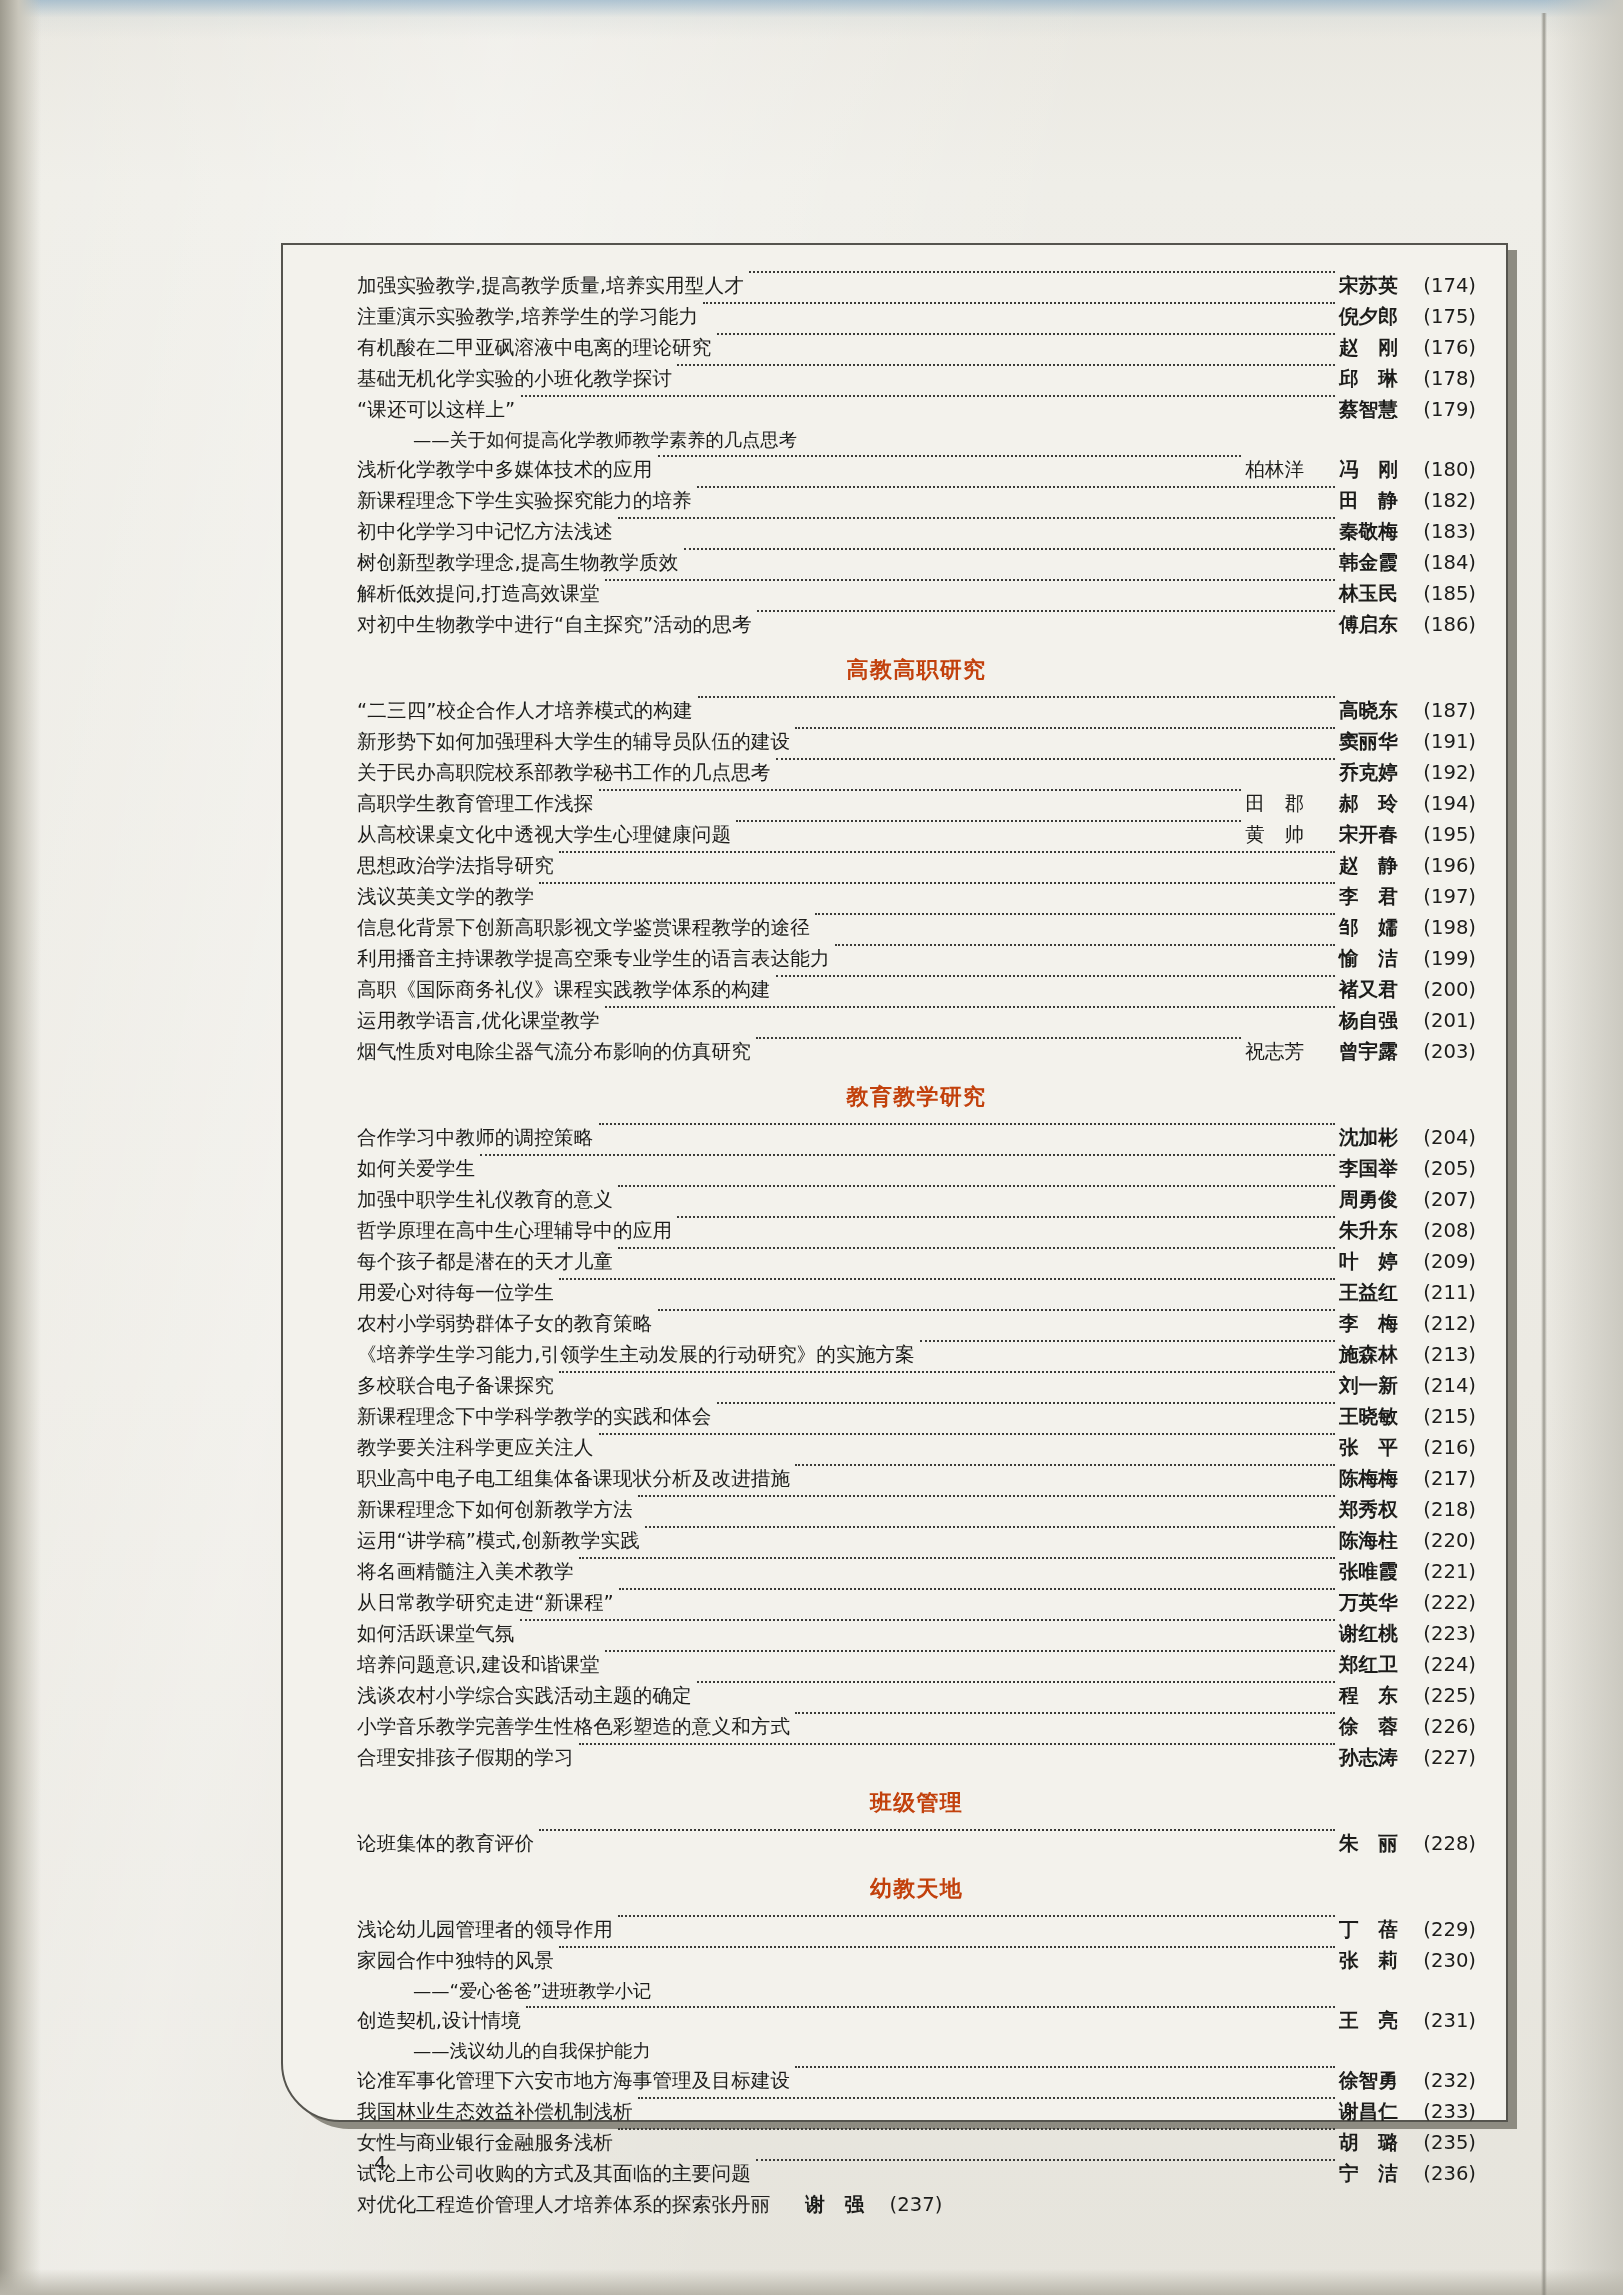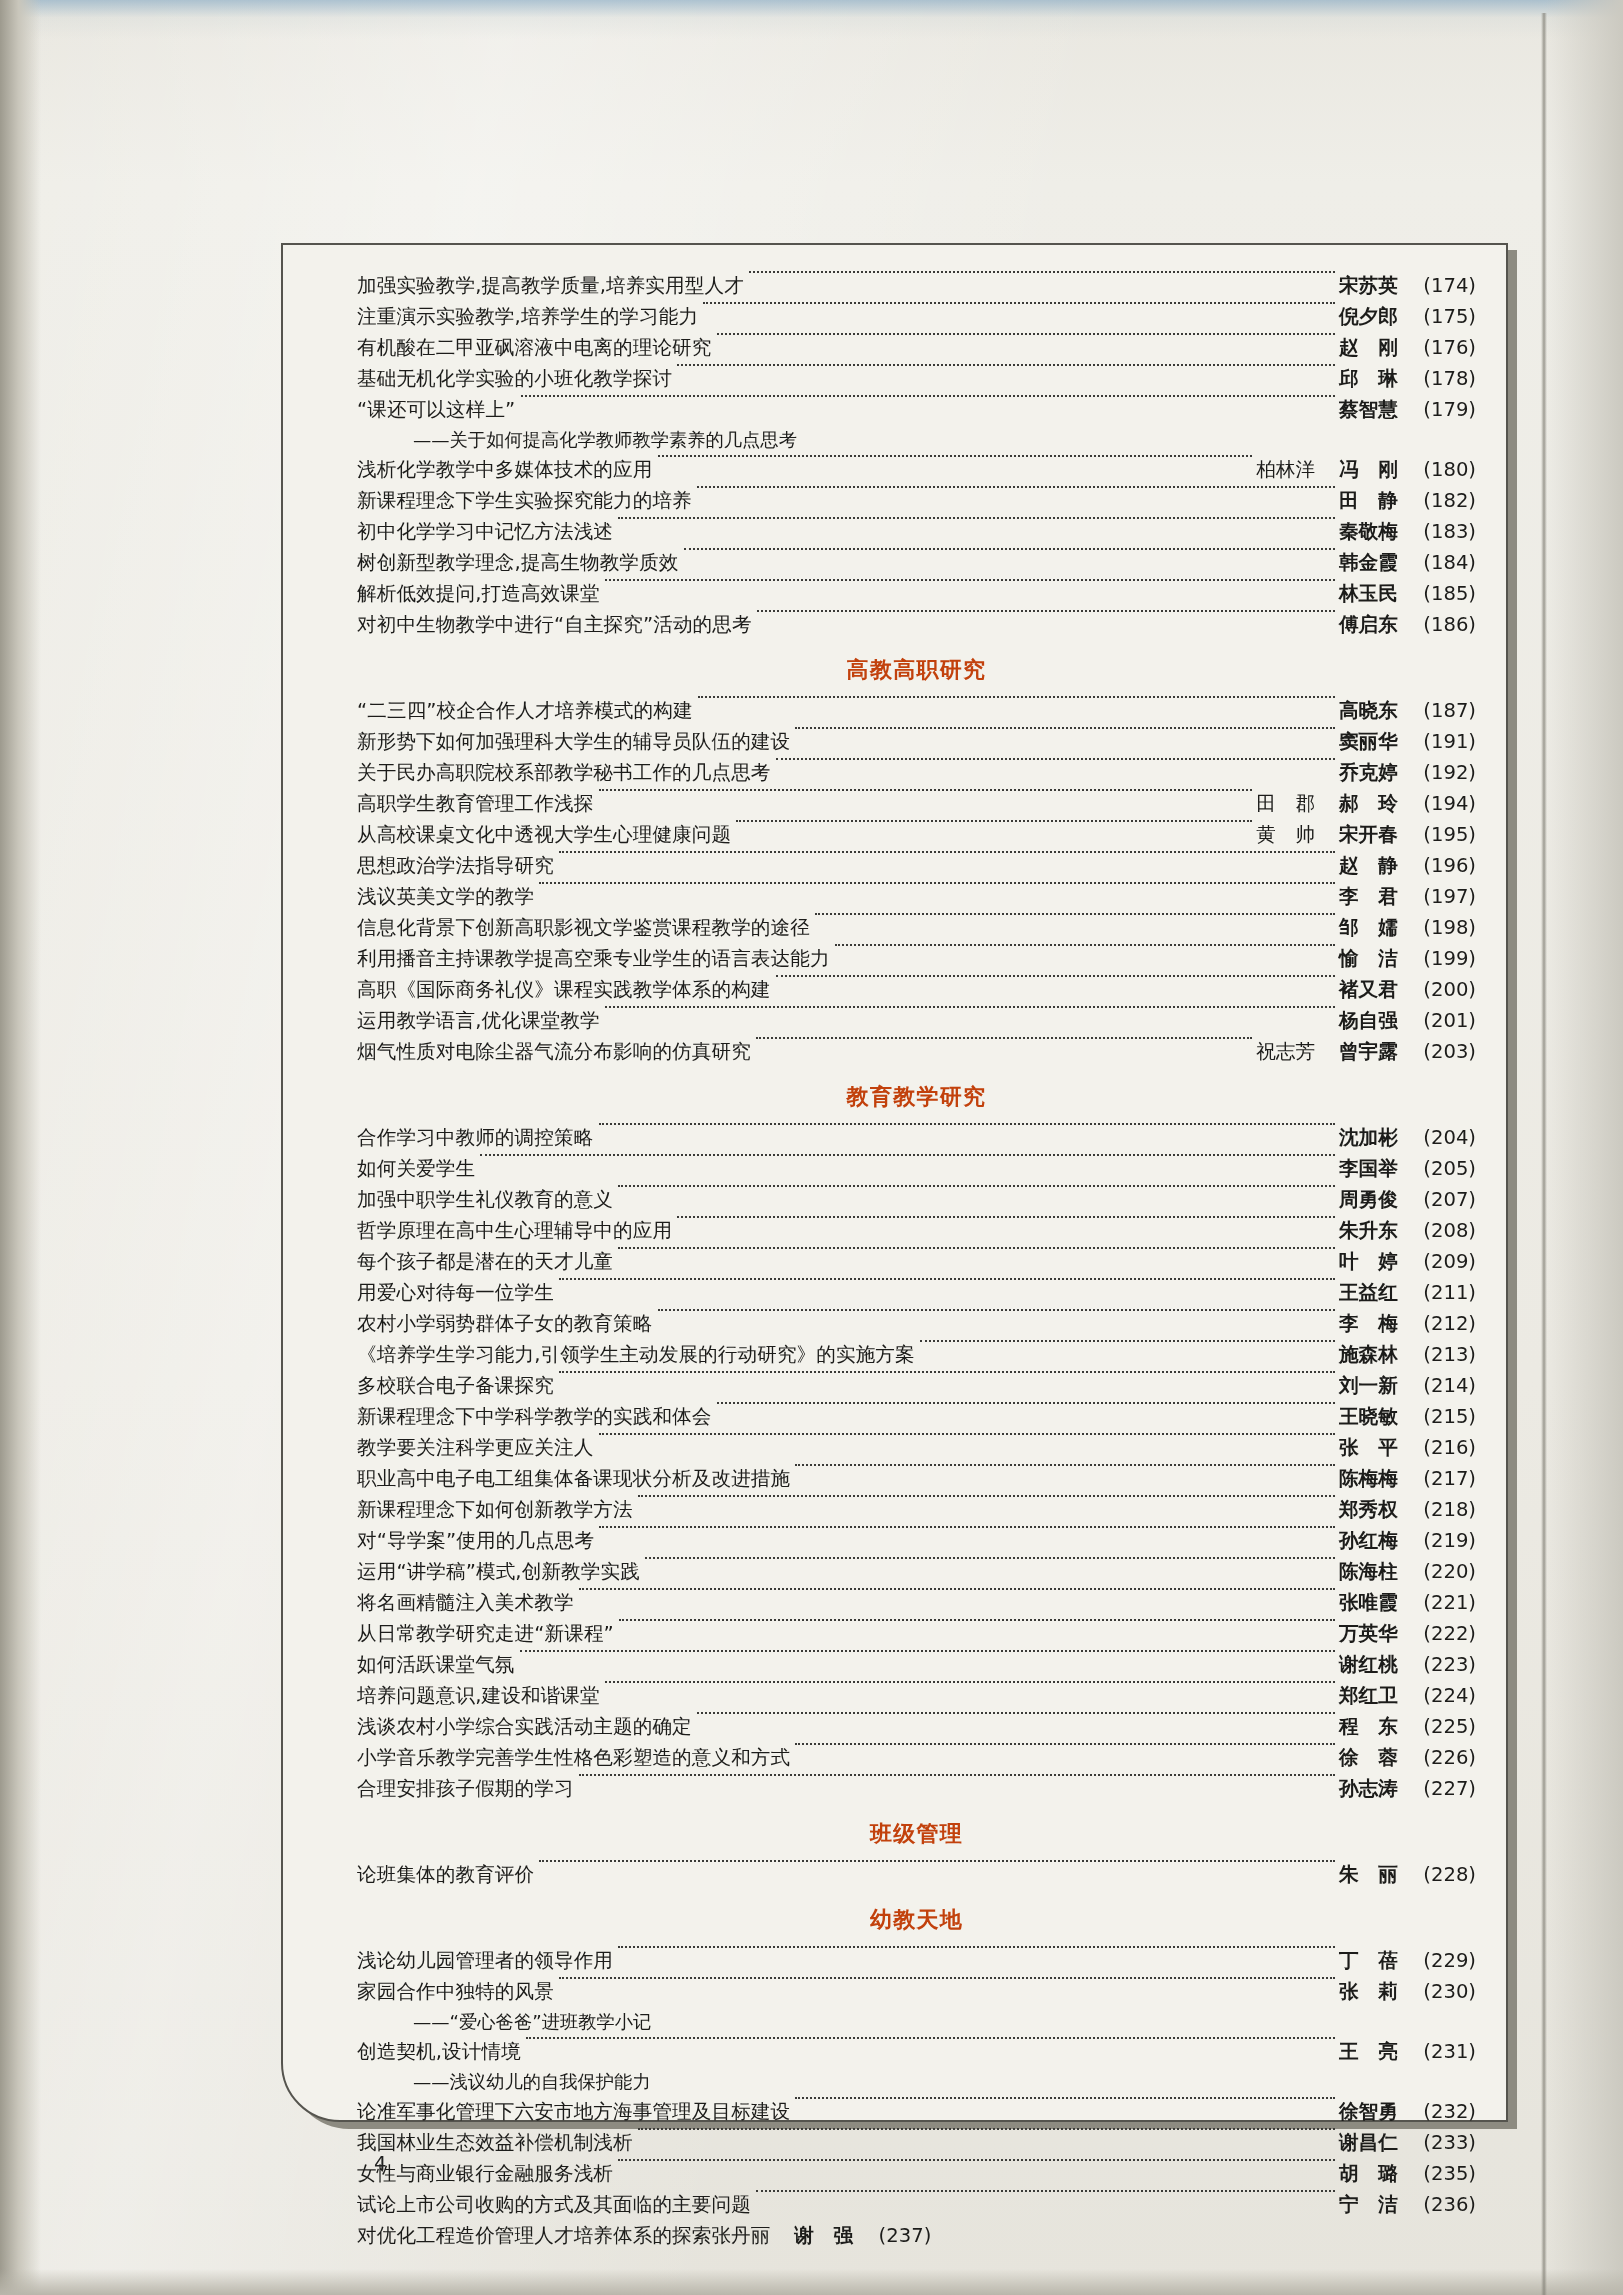--- a/index.html
+++ b/index.html
@@ -105,21 +105,21 @@
     min-width: 15.7px;
     height: 0.7px;
   }
   .entry .authors {
     flex: 0 0 auto;
     display: flex;
     justify-content: flex-end;
     align-items: flex-end;
   }
   .entry .author-extra {
-    margin-right: 24px;
+    margin-right: 35px;
   }
   .entry .author {
     display: inline-block;
     text-align: justify;
     min-width: 77px;
     font-weight: bold;
   }
   .entry .page {
     display: inline-block;
     min-width: 60px;
@@ -456,28 +456,20 @@
     </div>
     <div class="entry">
       <span class="title">新课程理念下如何创新教学方法</span>
       <span class="leader"></span>
       <span class="authors">
         <span class="author">郑秀权</span>
         <span class="page">(218)</span>
       </span>
     </div>
     <div class="entry">
-      <span class="title">对“导学案”使用的几点思考</span>
-      <span class="leader"></span>
-      <span class="authors">
-        <span class="author">孙红梅</span>
-        <span class="page">(219)</span>
-      </span>
-    </div>
-    <div class="entry">
       <span class="title">运用“讲学稿”模式,创新教学实践</span>
       <span class="leader"></span>
       <span class="authors">
         <span class="author">陈海柱</span>
         <span class="page">(220)</span>
       </span>
     </div>
     <div class="entry">
       <span class="title">将名画精髓注入美术教学</span>
       <span class="leader"></span>

